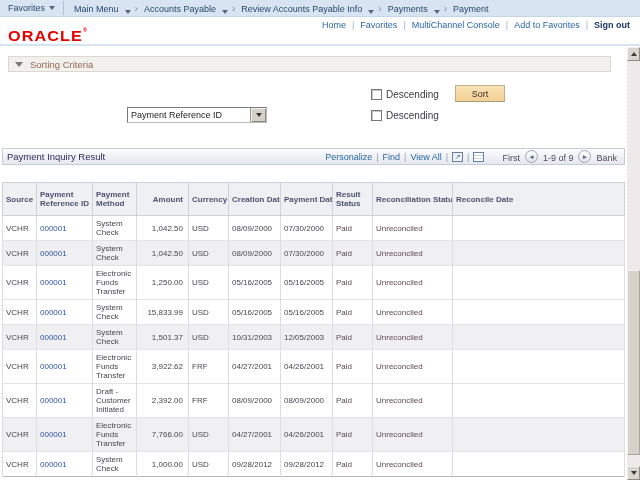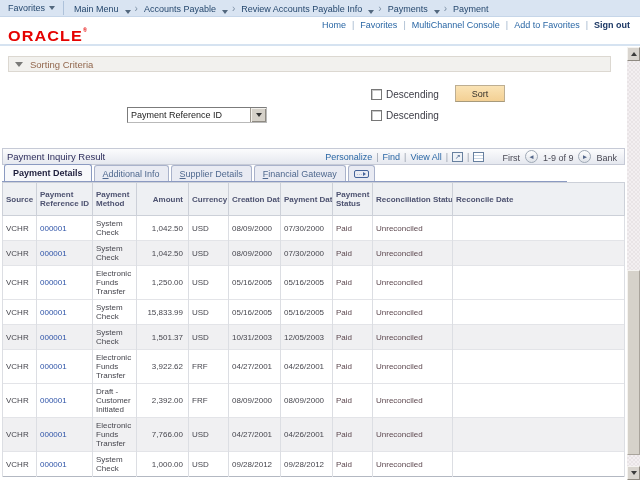--- a/index.html
+++ b/index.html
@@ -170,35 +170,20 @@
       <span class="pager">
         <span class="txt">First</span>
         <span class="pbtn">◄</span>
         <span class="txt">1-9 of 9</span>
         <span class="pbtn">►</span>
         <span class="txt">Bank</span>
       </span>
     </span>
   </div>
 
-  <div class="tabstrip">
-    <div id="tabs" style="display:contents"><div class="tab active">Payment Details</div><div class="tab">
-          <span class="u">A</span>
-          <span>dditional Info</span>
-        </div><div class="tab">
-          <span class="u">S</span>
-          <span>upplier Details</span>
-        </div><div class="tab">
-          <span class="u">F</span>
-          <span>inancial Gateway</span>
-        </div></div>
-    <div class="tab mini">
-      <span class="allcols">···</span>
-    </div>
-  </div>
 
   <table class="grid">
     <colgroup>
       <col class="w0">
         <col class="w1">
         <col class="w2">
         <col class="w3">
         <col class="w4">
       <col class="w5">
         <col class="w6">
@@ -208,21 +193,21 @@
     </colgroup>
     <thead>
         <tr id="gridhead">
           <th class="nw">Source</th>
           <th>Payment Reference ID</th>
           <th>Payment Method</th>
           <th class="num nw">Amount</th>
           <th class="nw">Currency</th>
           <th class="nw">Creation Date</th>
           <th class="nw">Payment Date</th>
-          <th>Payment Status</th>
+          <th>Result Status</th>
           <th class="nw">Reconciliation Status</th>
           <th class="nw">Reconcile Date</th>
         </tr>
       </thead>
     <tbody id="gridbody">
         <tr>
           <td>VCHR</td>
           <td class="ref-link">000001</td>
           <td>System Check</td>
           <td class="num">1,042.50</td>

